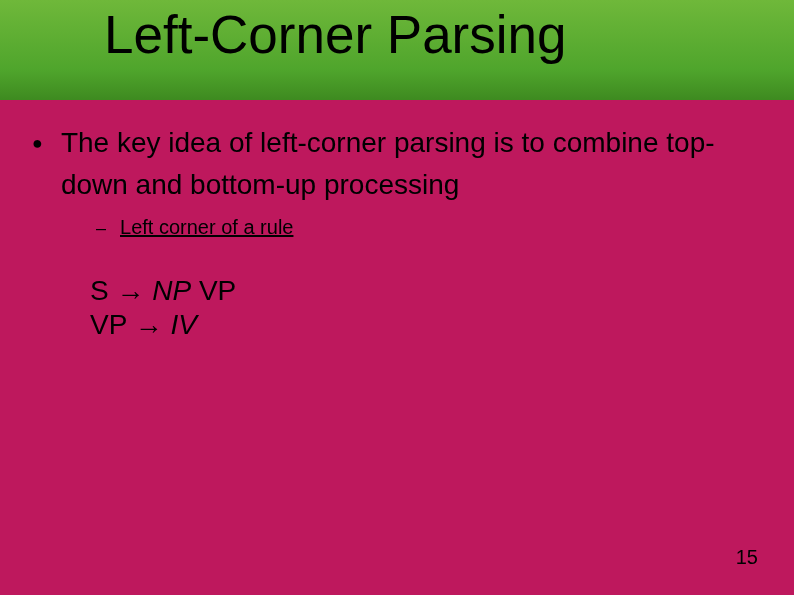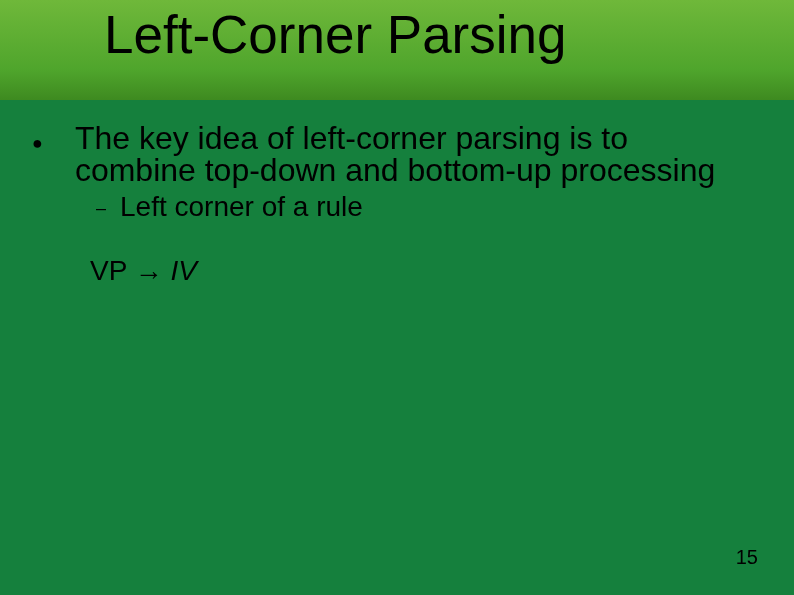--- a/index.html
+++ b/index.html
@@ -1,17 +1,17 @@
 <!DOCTYPE html>
 <html><head>
 <meta charset="utf-8">
 <style>
   * { margin: 0; padding: 0; box-sizing: border-box; }
   html, body { width: 794px; height: 595px; font-family: Arial, Helvetica, sans-serif; background: #fff; }
-  .slide { width: 794px; height: 595px; position: relative; background: #15803d; }
+  .slide { width: 794px; height: 595px; position: relative; background: #be185d; }
   .header-band {
     position: absolute;
     top: 0; left: 0; width: 100%; height: 100px;
     background: linear-gradient(to bottom, #6fb83a 0%, #4fa52c 70%, #3e8a20 100%);
   }
   .title {
     position: absolute;
     top: 4px;
     left: 104px;
     font-size: 53px;
@@ -32,38 +32,38 @@
     align-items: flex-start;
     margin-bottom: 0px;
   }
   .bullet-dot {
     font-size: 18px;
     line-height: 30px;
     margin-right: 18px;
     margin-top: 6px;
   }
   .bullet-text {
-    font-size: 32px;
-    line-height: 32px;
-    margin-left: 14px;
+    font-size: 28px;
+    line-height: 42px;
   }
   .sub-row {
     display: flex;
     align-items: flex-start;
     margin-left: 64px;
     margin-top: 4px;
   }
   .sub-dash {
     font-size: 18px;
     margin-right: 14px;
     margin-top: 8px;
   }
   .sub-text {
-    font-size: 28px;
+    font-size: 20px;
     line-height: 34px;
+    text-decoration: underline;
   }
   .rules {
     margin-left: 58px;
     margin-top: 30px;
     font-size: 28px;
     line-height: 34px;
   }
   .rule-line { white-space: nowrap; }
   .ital { font-style: italic; }
   .page-num {
@@ -86,19 +86,22 @@
       <span class="bullet-dot">●</span>
       <span class="bullet-text">The key idea of left-corner parsing is to combine top-down and bottom-up processing</span>
     </div>
     <div class="sub-row">
       <span class="sub-dash">–</span>
       <span class="sub-text">Left corner of a rule</span>
     </div>
 
     <div class="rules">
       <div class="rule-line">
+        <span>S → </span><span class="ital">NP</span><span> VP</span>
+      </div>
+      <div class="rule-line">
         <span>VP → </span><span class="ital">IV</span>
       </div>
     </div>
   </div>
 
   <div class="page-num">15</div>
 </div>
 
 </body></html>

